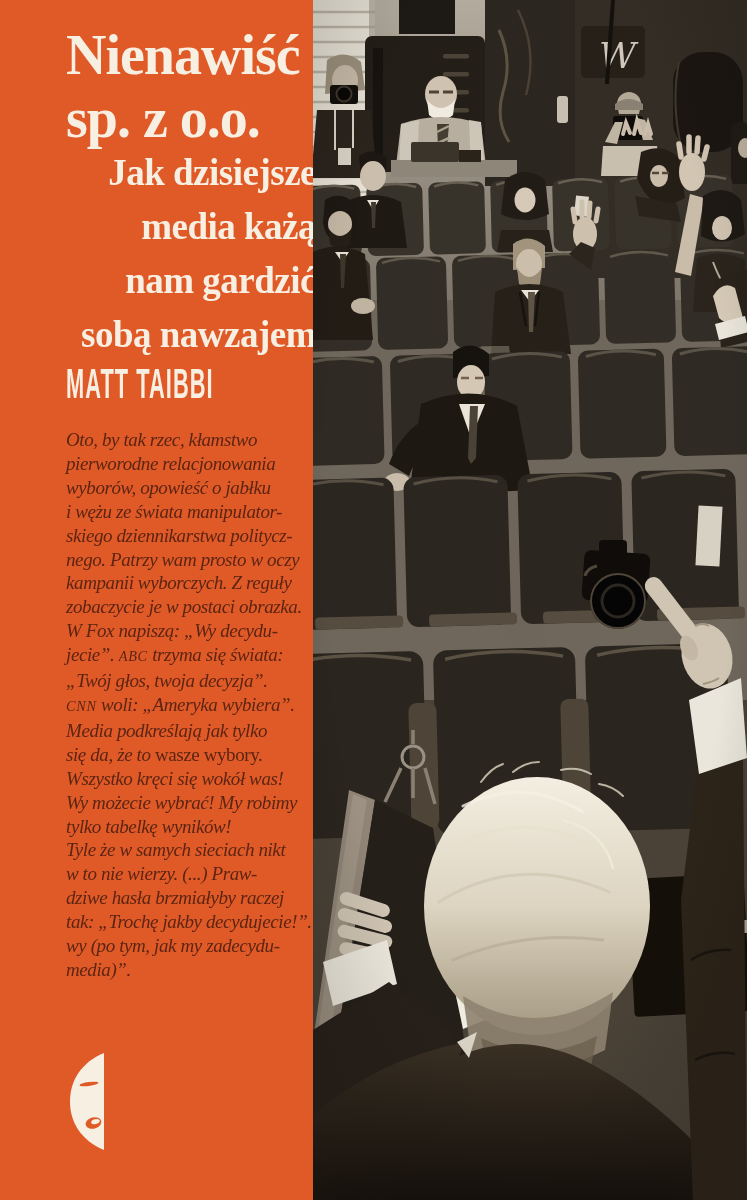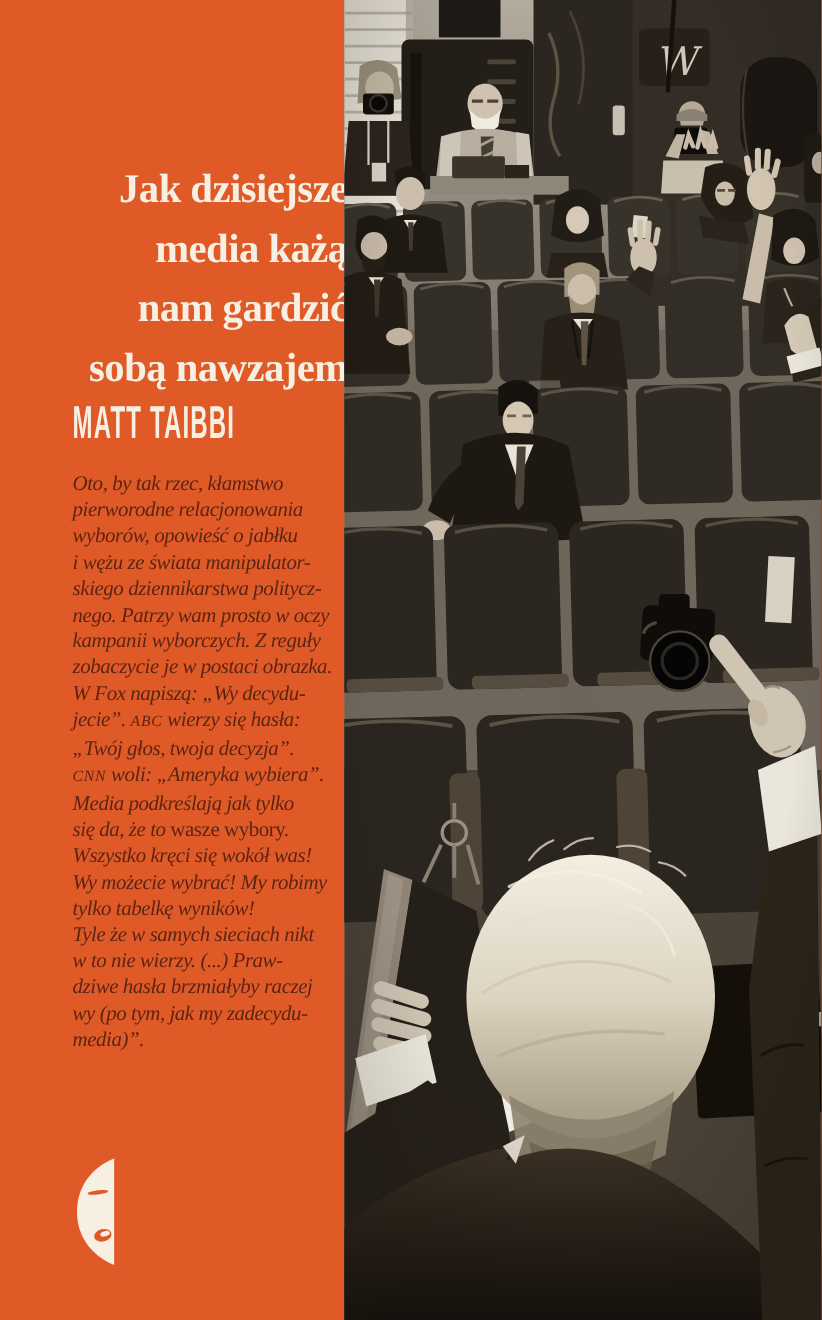--- a/index.html
+++ b/index.html
@@ -34,49 +34,54 @@
   .excerpt .up{font-style:normal;text-align:center;}
   .excerpt .sc{font-size:.75em;letter-spacing:.05em;}
   .logo{position:absolute;left:70px;top:1053px;width:34px;height:97px;}
 </style>
 </head>
 <body>
 
 <div class="cover">
 
   <div class="left-panel">
+    <div class="title">
+      <div>Nienawiść</div>
+      <div>sp. z o.o.</div>
+    </div>
     <div class="subtitle">
 
     <div>Jak dzisiejsze</div>
         <div>media każą</div>
         <div>nam gardzić</div>
         <div>sobą nawzajem</div>
       </div>
     <div class="author">MATT TAIBBI</div>
     <div class="excerpt">
         <div><span>Oto, by tak rzec, kłamstwo</span></div>
         <div><span>pierworodne relacjonowania</span></div>
         <div><span>wyborów, opowieść o jabłku</span></div>
         <div><span>i wężu ze świata manipulator-</span></div>
         <div><span>skiego dziennikarstwa politycz-</span></div>
         <div><span>nego. Patrzy wam prosto w oczy</span></div>
         <div><span>kampanii wyborczych. Z reguły</span></div>
         <div><span>zobaczycie je w postaci obrazka.</span></div>
         <div><span>W Fox napiszą: „Wy decydu-</span></div>
-        <div><span>jecie”. </span><span class="sc">ABC</span><span> wierzy się hasła:</span></div>
+        <div><span>jecie”. </span><span class="sc">ABC</span><span> trzyma się świata:</span></div>
         <div><span>„Twój głos, twoja decyzja”.</span></div>
         <div><span class="sc">CNN</span><span> woli: „Ameryka wybiera”.</span></div>
         <div><span>Media podkreślają jak tylko</span></div>
         <div><span>się da, że to </span><span class="up">wasze wybory.</span></div>
         <div><span>Wszystko kręci się wokół was!</span></div>
         <div><span>Wy możecie wybrać! My robimy</span></div>
         <div><span>tylko tabelkę wyników!</span></div>
         <div><span>Tyle że w samych sieciach nikt</span></div>
         <div><span>w to nie wierzy. (...) Praw-</span></div>
         <div><span>dziwe hasła brzmiałyby raczej</span></div>
+        <div><span>tak: „Trochę jakby decydujecie!”.</span></div>
         <div><span>wy (po tym, jak my zadecydu-</span></div>
         <div><span>media)”.</span></div>
       </div>
 
     <svg class="logo" viewBox="0 0 34 97">
       <path d="M34 0 L34 97 C12 88 0 70 0 48.5 C0 27 12 9 34 0 Z" fill="#f7f0e2"></path>
       <ellipse cx="19" cy="31" rx="9.5" ry="1.9" fill="#e05a28" transform="rotate(-7 19 31)"></ellipse>
       <ellipse cx="23.5" cy="70" rx="8" ry="5.6" fill="#e05a28" transform="rotate(-14 23.5 70)"></ellipse>
       <ellipse cx="25.5" cy="68.6" rx="4.4" ry="2.4" fill="#f7f0e2" transform="rotate(-14 25.5 68.6)"></ellipse>
     </svg>

